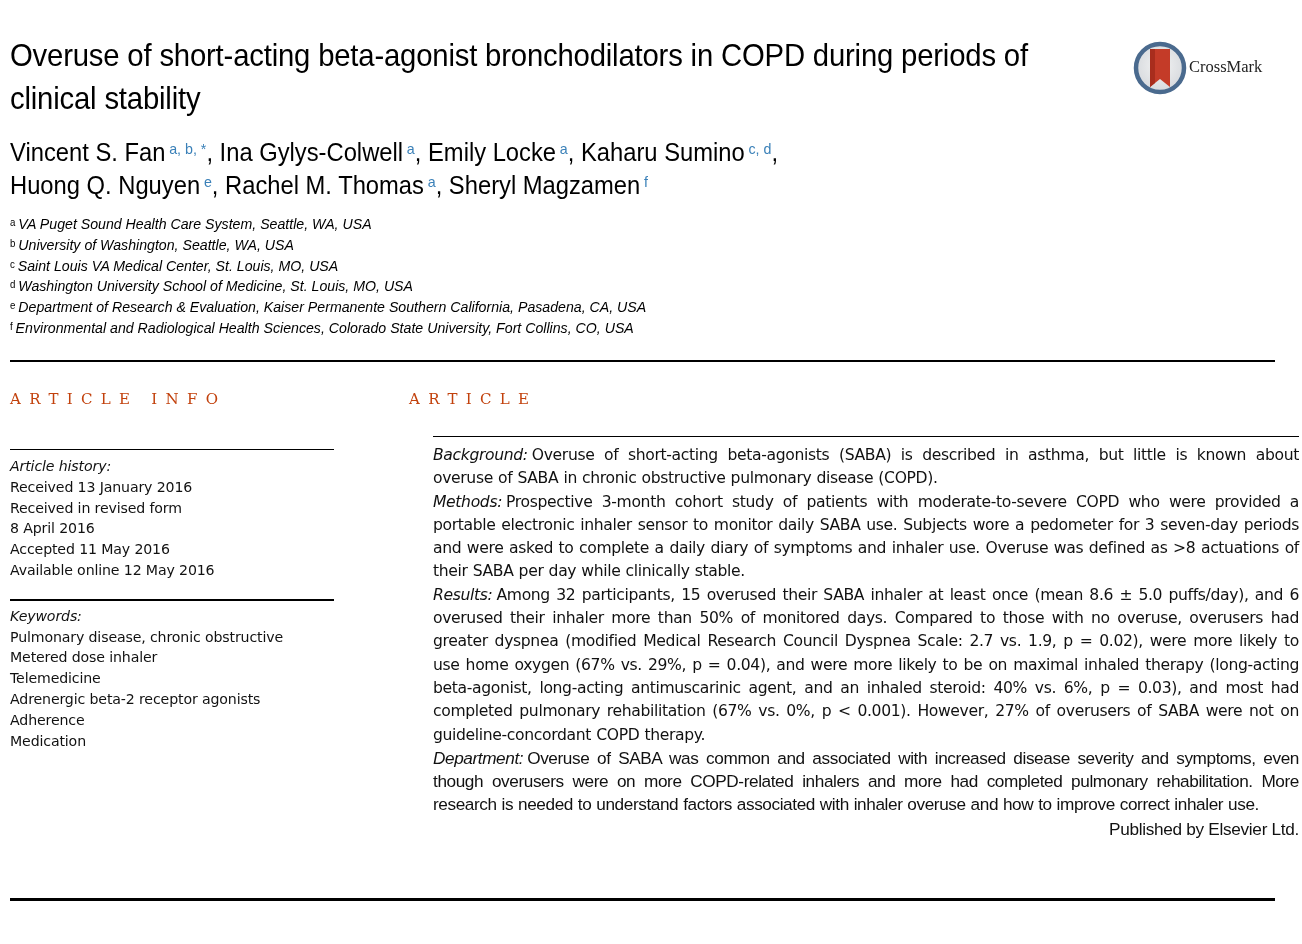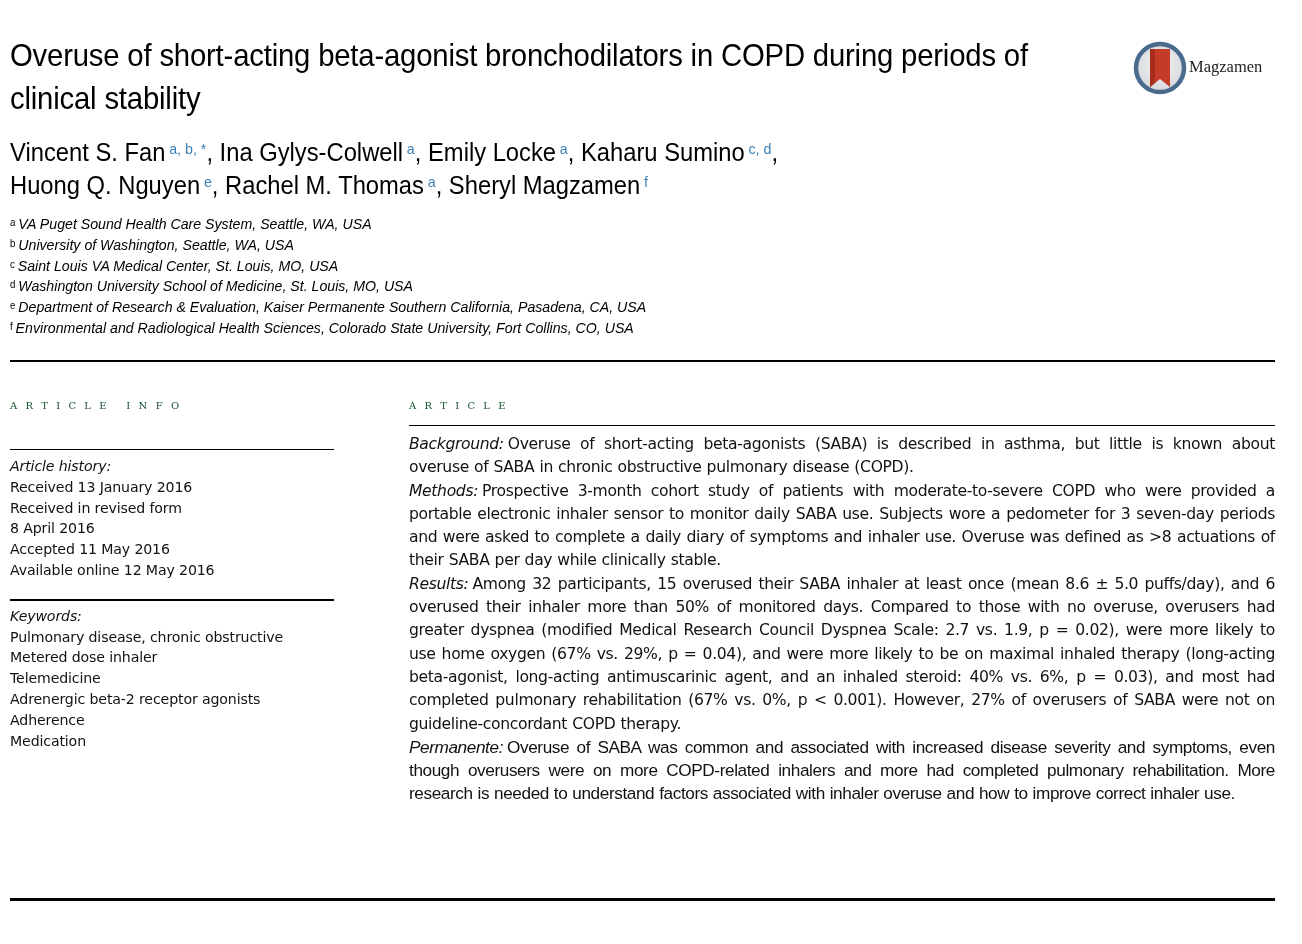--- a/index.html
+++ b/index.html
@@ -38,22 +38,22 @@
       position: absolute; left: 10px; top: 214px; width: 900px;
       font-family: "Liberation Sans", sans-serif; font-style: italic;
       font-size: 14.6px; line-height: 20.8px; color: #000;
       transform: scaleX(0.97); transform-origin: left top;
     }
     .affils sup { font-style: normal; font-size: 10px; vertical-align: top; position: relative; top: -1px; margin-right: 3px; }
     .rule { position: absolute; left: 10px; background: #000; }
     .rule-top { top: 360px; width: 1265px; height: 1.5px; }
     .rule-bottom { top: 898px; width: 1265px; height: 2.5px; }
     .section-head {
-      position: absolute; top: 400px;
-      font-family: "DejaVu Serif", serif; font-size: 10px; letter-spacing: 8.3px; color: #14532d;
+      position: absolute; top: 390px;
+      font-family: "DejaVu Serif", serif; font-size: 15px; letter-spacing: 8.3px; color: #c2410c;
     }
     .info-col { position: absolute; left: 10px; width: 324px; margin-top: 12px; }
     .col-rule { height: 1px; background: #000; width: 100%; }
     .col-rule.thick { height: 2px; }
     .info-text {
       font-family: "DejaVu Sans", sans-serif; font-size: 14.6px; line-height: 20.8px;
       color: #111; letter-spacing: -0.15px;
       transform: scaleX(0.97); transform-origin: left top; white-space: nowrap;
     }
     .info-text .label { font-style: italic; }
@@ -82,21 +82,21 @@
     <defs>
       <radialGradient id="cmg" cx="50%" cy="45%" r="55%">
         <stop offset="0%" stop-color="#f4f4f4"></stop>
         <stop offset="100%" stop-color="#d6d9dd"></stop>
       </radialGradient>
     </defs>
     <circle cx="27" cy="27" r="24" fill="url(#cmg)" stroke="#4a6a8e" stroke-width="4.5"></circle>
     <path d="M17 8 L37 8 L37 46 L27 38 L17 46 Z" fill="#c43b28"></path>
     <path d="M17 8 L22 8 L22 42 L17 46 Z" fill="#a82d1d"></path>
   </svg>
-  <span class="crossmark-label">Magzamen</span>
+  <span class="crossmark-label">CrossMark</span>
 </div>
 
 <div class="authors">
   <span><span>Vincent S. Fan</span><sup>a, b, *</sup></span>,
   <span><span>Ina Gylys-Colwell</span><sup>a</sup></span>,
   <span><span>Emily Locke</span><sup>a</sup></span>,
   <span><span>Kaharu Sumino</span><sup>c, d</sup></span>,<br>
   <span><span>Huong Q. Nguyen</span><sup>e</sup></span>,
   <span><span>Rachel M. Thomas</span><sup>a</sup></span>,
   <span><span>Sheryl Magzamen</span><sup>f</sup></span>
@@ -132,23 +132,24 @@
     <div>Metered dose inhaler</div>
     <div>Telemedicine</div>
     <div>Adrenergic beta-2 receptor agonists</div>
     <div>Adherence</div>
     <div>Medication</div>
   </div>
 </div>
 
 <div class="section-head" style="left:409px;">ARTICLE</div>
 
-<div class="abstract-col" style="top:425px;">
+<div class="abstract-col" style="top:436px;margin-left:24px;">
   <div class="col-rule"></div>
   <div class="abstract-text" style="margin-top:7px;">
     <p><span class="lbl">Background:</span><span>Overuse of short-acting beta-agonists (SABA) is described in asthma, but little is known about overuse of SABA in chronic obstructive pulmonary disease (COPD).</span></p>
     <p><span class="lbl">Methods:</span><span>Prospective 3-month cohort study of patients with moderate-to-severe COPD who were provided a portable electronic inhaler sensor to monitor daily SABA use. Subjects wore a pedometer for 3 seven-day periods and were asked to complete a daily diary of symptoms and inhaler use. Overuse was defined as &gt;8 actuations of their SABA per day while clinically stable.</span></p>
     <p><span class="lbl">Results:</span><span>Among 32 participants, 15 overused their SABA inhaler at least once (mean 8.6 ± 5.0 puffs/day), and 6 overused their inhaler more than 50% of monitored days. Compared to those with no overuse, overusers had greater dyspnea (modified Medical Research Council Dyspnea Scale: 2.7 vs. 1.9, p = 0.02), were more likely to use home oxygen (67% vs. 29%, p = 0.04), and were more likely to be on maximal inhaled therapy (long-acting beta-agonist, long-acting antimuscarinic agent, and an inhaled steroid: 40% vs. 6%, p = 0.03), and most had completed pulmonary rehabilitation (67% vs. 0%, p &lt; 0.001). However, 27% of overusers of SABA were not on guideline-concordant COPD therapy.</span></p>
-    <p class="concl"><span class="lbl">Permanente:</span><span>Overuse of SABA was common and associated with increased disease severity and symptoms, even though overusers were on more COPD-related inhalers and more had completed pulmonary rehabilitation. More research is needed to understand factors associated with inhaler overuse and how to improve correct inhaler use.</span></p>
+    <p class="concl"><span class="lbl">Department:</span><span>Overuse of SABA was common and associated with increased disease severity and symptoms, even though overusers were on more COPD-related inhalers and more had completed pulmonary rehabilitation. More research is needed to understand factors associated with inhaler overuse and how to improve correct inhaler use.</span></p>
   </div>
+  <div class="publisher">Published by Elsevier Ltd.</div>
 </div>
 
 <div class="rule rule-bottom"></div>
 
 </body></html>

